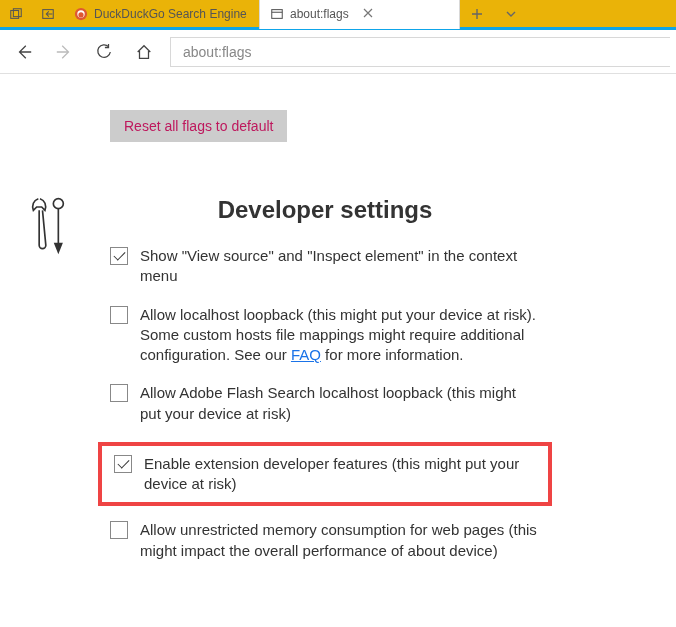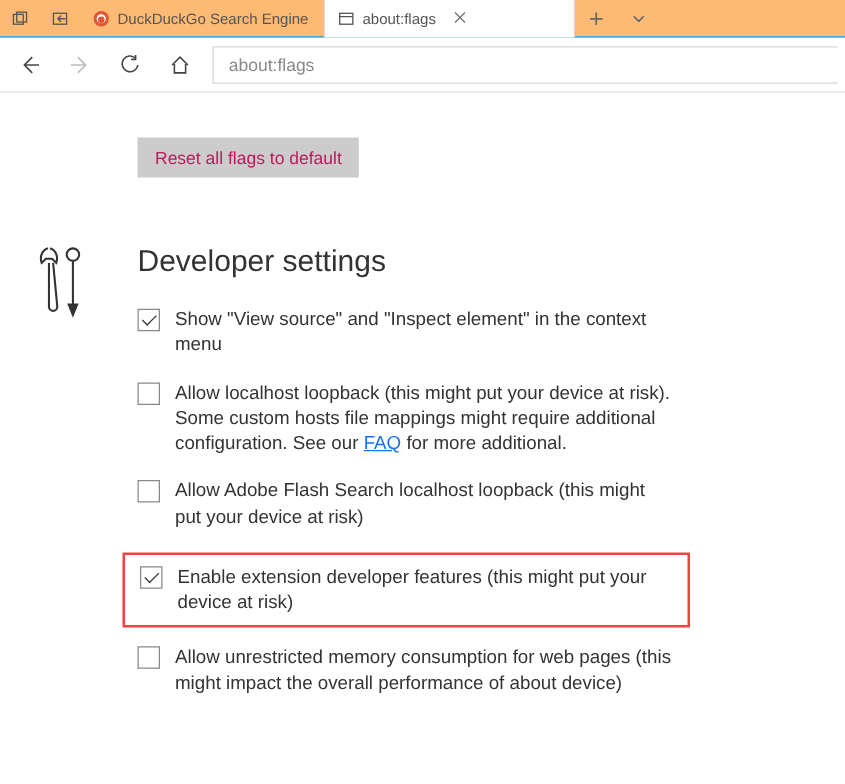--- a/index.html
+++ b/index.html
@@ -9,22 +9,22 @@
     color: #333;
     background: #fff;
     width: 676px;
     height: 627px;
     overflow: hidden;
   }
   .titlebar {
     display: flex;
     align-items: center;
     height: 30px;
-    background: #fdba74;
-    border-bottom: 1px solid #0ea5e9;
+    background: #eab308;
+    border-bottom: 3px solid #0ea5e9;
   }
   .tb-btn {
     width: 32px; height: 30px;
     display: flex; align-items: center; justify-content: center;
     color: #555;
   }
   .tb-btn svg { width: 14px; height: 14px; }
   .tab {
     display: flex; align-items: center;
     height: 30px;
@@ -86,23 +86,24 @@
     margin-top: 54px;
     padding-left: 30px;
   }
   .dev-icon { width: 48px; flex-shrink: 0; }
   .section-body {
     margin-left: 32px;
     width: 430px;
   }
   .section-title {
     font-size: 24px;
-    font-weight: 400;
+    font-weight: 700;
     color: #333;
     margin-bottom: 22px;
+    text-align: center;
   }
   .opt {
     display: flex;
     align-items: flex-start;
     margin-bottom: 18px;
     gap: 12px;
   }
   .cb {
     width: 18px; height: 18px;
     border: 1px solid #888;
@@ -118,21 +119,21 @@
     border-bottom: 1.5px solid #333;
     transform: rotate(-45deg) translate(1px,-1px);
   }
   .opt-label {
     font-size: 15px;
     color: #333;
     line-height: 1.35;
   }
   .opt-label a { color: #1a73e8; text-decoration: underline; }
   .highlight {
-    border: 2px solid #ef4444;
+    border: 4px solid #ef4444;
     padding: 8px 10px 8px 0;
     margin: 0 -12px 14px -12px;
   }
   .highlight .opt { margin: 0 0 0 12px; }
 </style>
 </head>
 <body>
 
 <div class="titlebar">
   <div class="tb-btn">
@@ -225,21 +226,21 @@
 
       <div class="opt">
         <div class="cb checked"></div>
         <div class="opt-label">Show "View source" and "Inspect element" in the context menu</div>
       </div>
 
 
       <div class="opt">
         <div class="cb"></div>
         <div class="opt-label">
-          <span>Allow localhost loopback (this might put your device at risk). Some custom hosts file mappings might require additional configuration. See our </span><a href="#">FAQ</a><span> for more additional.</span>
+          <span>Allow localhost loopback (this might put your device at risk). Some custom hosts file mappings might require additional configuration. See our </span><a href="#">FAQ</a><span> for more information.</span>
         </div>
       </div>
 
       <div class="opt">
         <div class="cb"></div>
         <div class="opt-label">Allow Adobe Flash Search localhost loopback (this might put your device at risk)</div>
       </div>
 
       <div class="highlight">
         <div class="opt">

